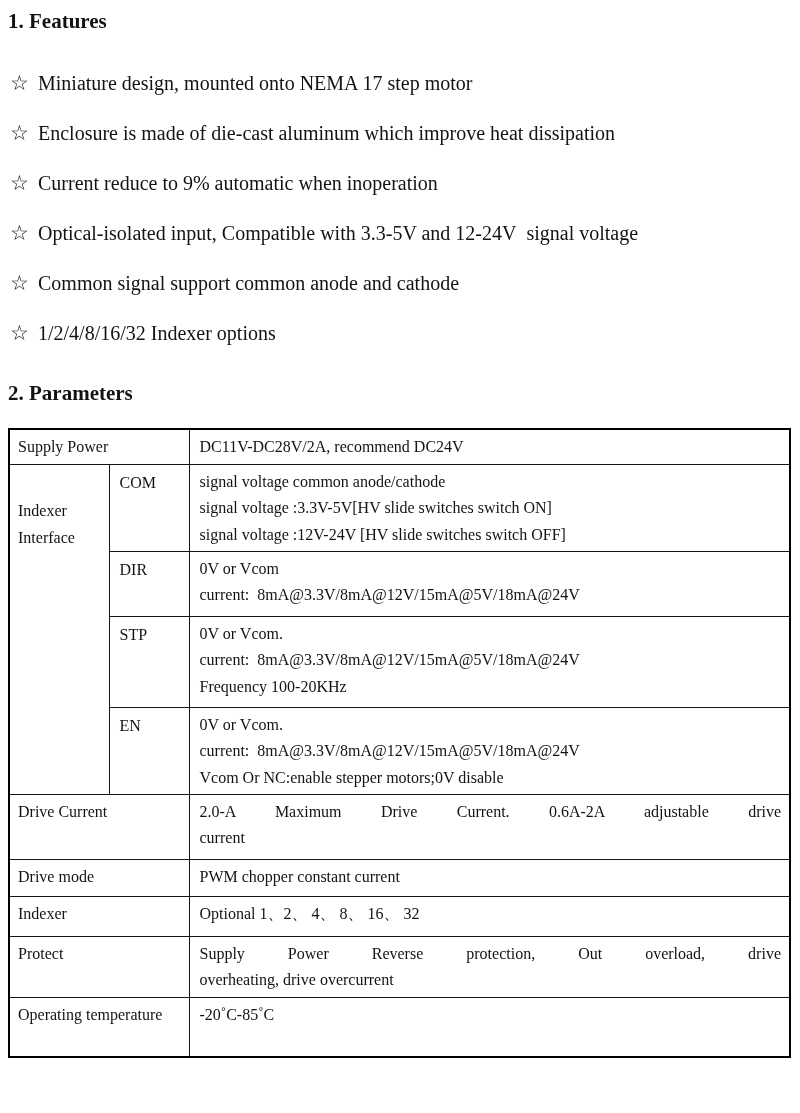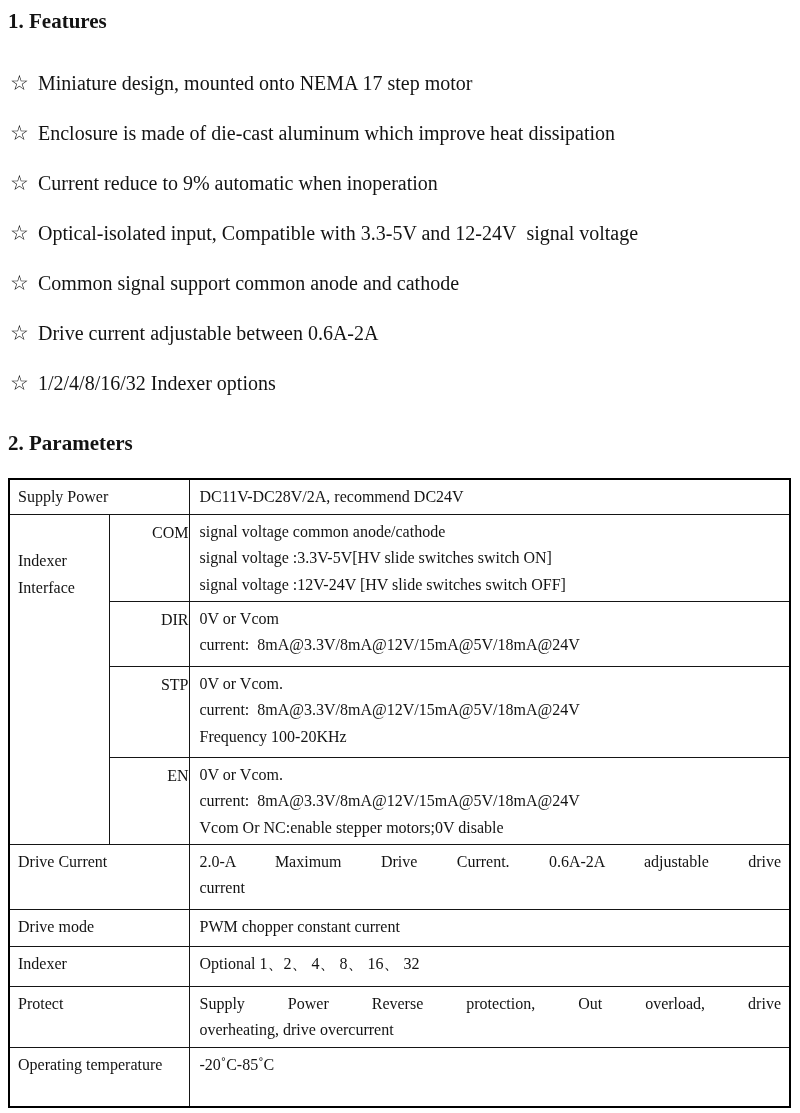--- a/index.html
+++ b/index.html
@@ -40,21 +40,21 @@
     margin-top: 21px;
     border: 2px solid #000;
   }
   table.params td {
     border: 1.5px solid #151515;
     vertical-align: top;
     font-size: 16px;
     overflow: hidden;
   }
   .label-cell  { padding: 4px 4px 0 8px;  line-height: 26px; }
-  .key-cell    { padding: 5px 0 0 10px;   line-height: 26px; text-align: right; }
+  .key-cell    { padding: 5px 0 0 10px;   line-height: 26px; }
   .group-label { padding: 32px 4px 0 8px; line-height: 27px; }
   .value-cell  { padding: 4px 8px 2px 10px; }
   .value-cell .line { line-height: 26.5px; }
   .value-cell .line.justify { text-align: justify; text-align-last: justify; }
   .b { font-weight: normal; }
 
   tr.row-supply-power { height: 35px; }
   tr.row-com { height: 87px; }
   tr.row-dir { height: 65px; }
   tr.row-stp { height: 91px; }
@@ -69,21 +69,20 @@
 <body>
 
 <div class="page">
   <h2 class="heading features">1. Features</h2>
   <ul class="features">
       <li><span class="star">☆</span><span>Miniature design, mounted onto NEMA 17 step motor</span></li>
       <li><span class="star">☆</span><span>Enclosure is made of die-cast aluminum which improve heat dissipation</span></li>
       <li><span class="star">☆</span><span>Current reduce to 9% automatic when inoperation</span></li>
       <li><span class="star">☆</span><span>Optical-isolated input, Compatible with 3.3-5V and 12-24V&nbsp; signal voltage</span></li>
       <li><span class="star">☆</span><span>Common signal support common anode and cathode</span></li>
-      <li><span class="star">☆</span><span>Drive current adjustable between 0.6A-2A</span></li>
       <li><span class="star">☆</span><span>1/2/4/8/16/32 Indexer options</span></li>
     </ul>
   <h2 class="heading parameters">2. Parameters</h2>
   <table class="params">
     <colgroup>
       <col style="width:100px">
       <col style="width:80px">
       <col>
     </colgroup>
     <tbody>

